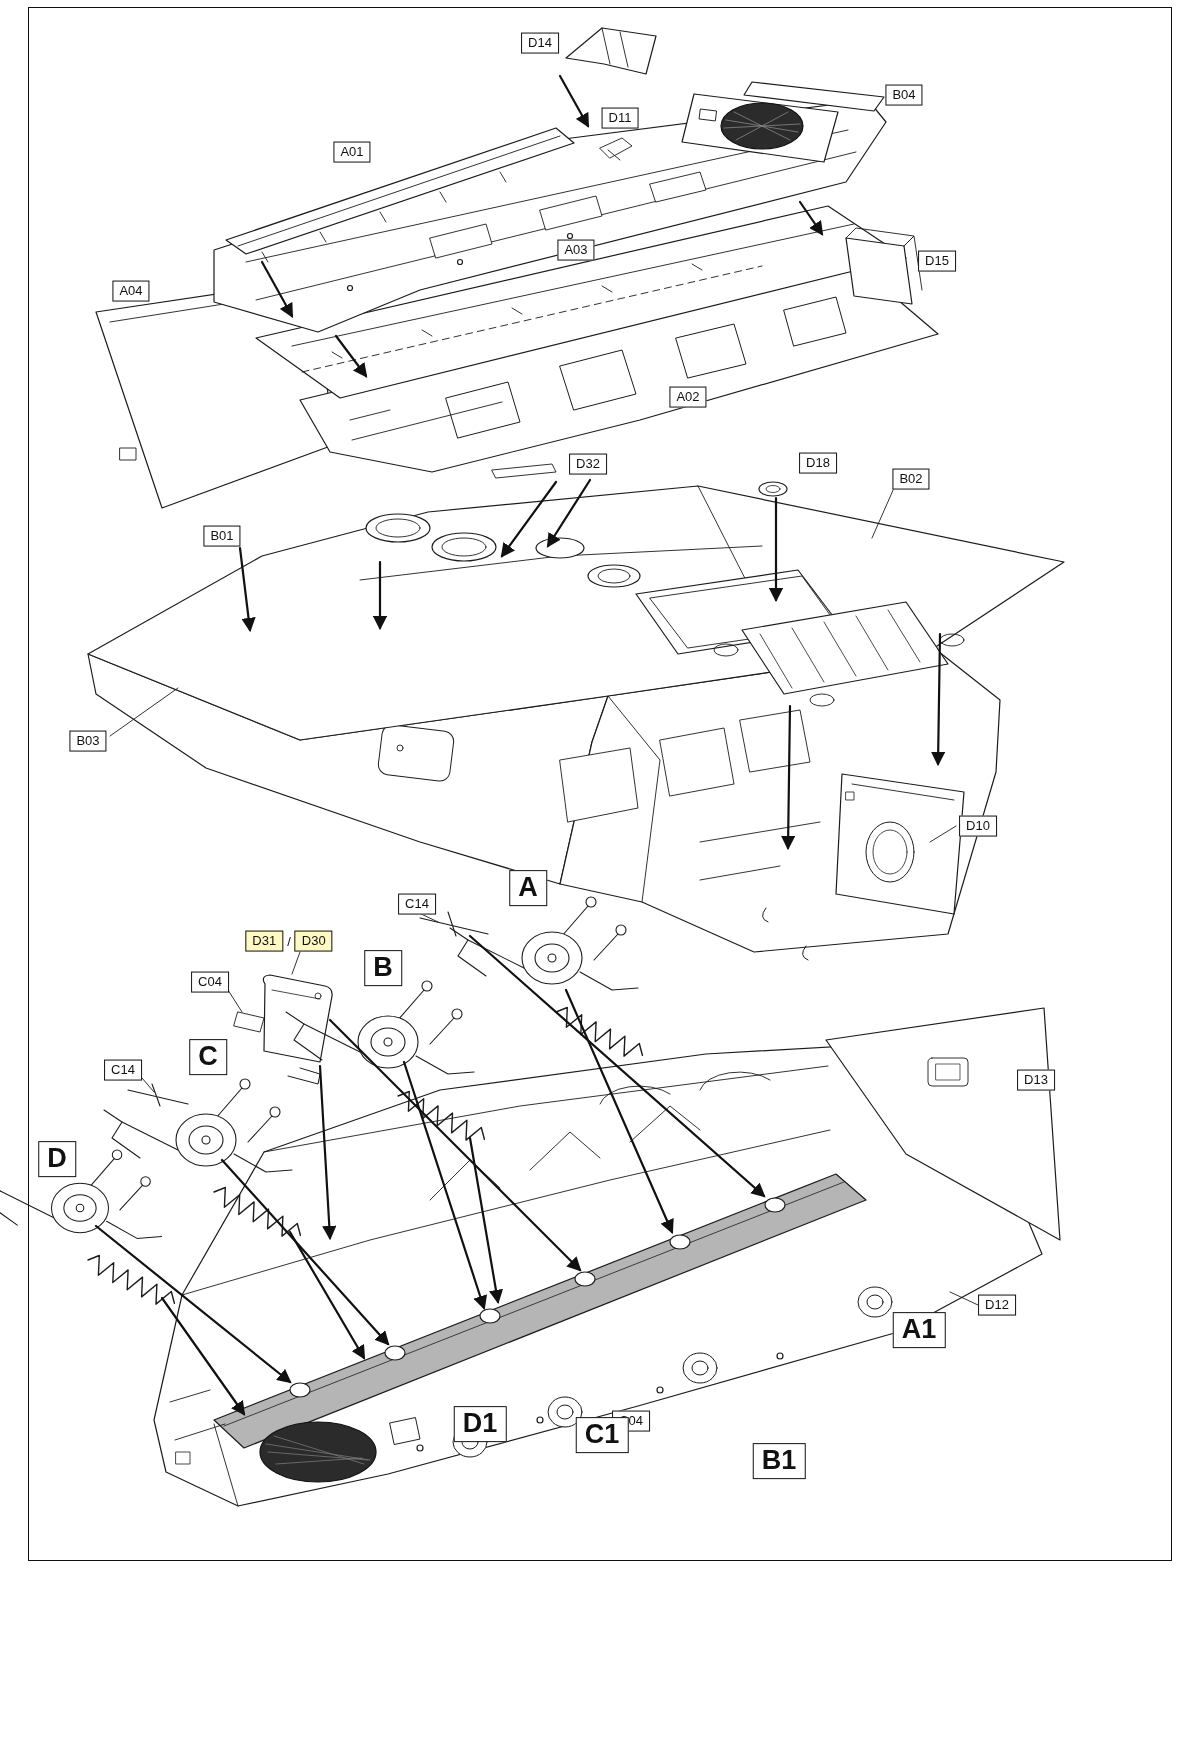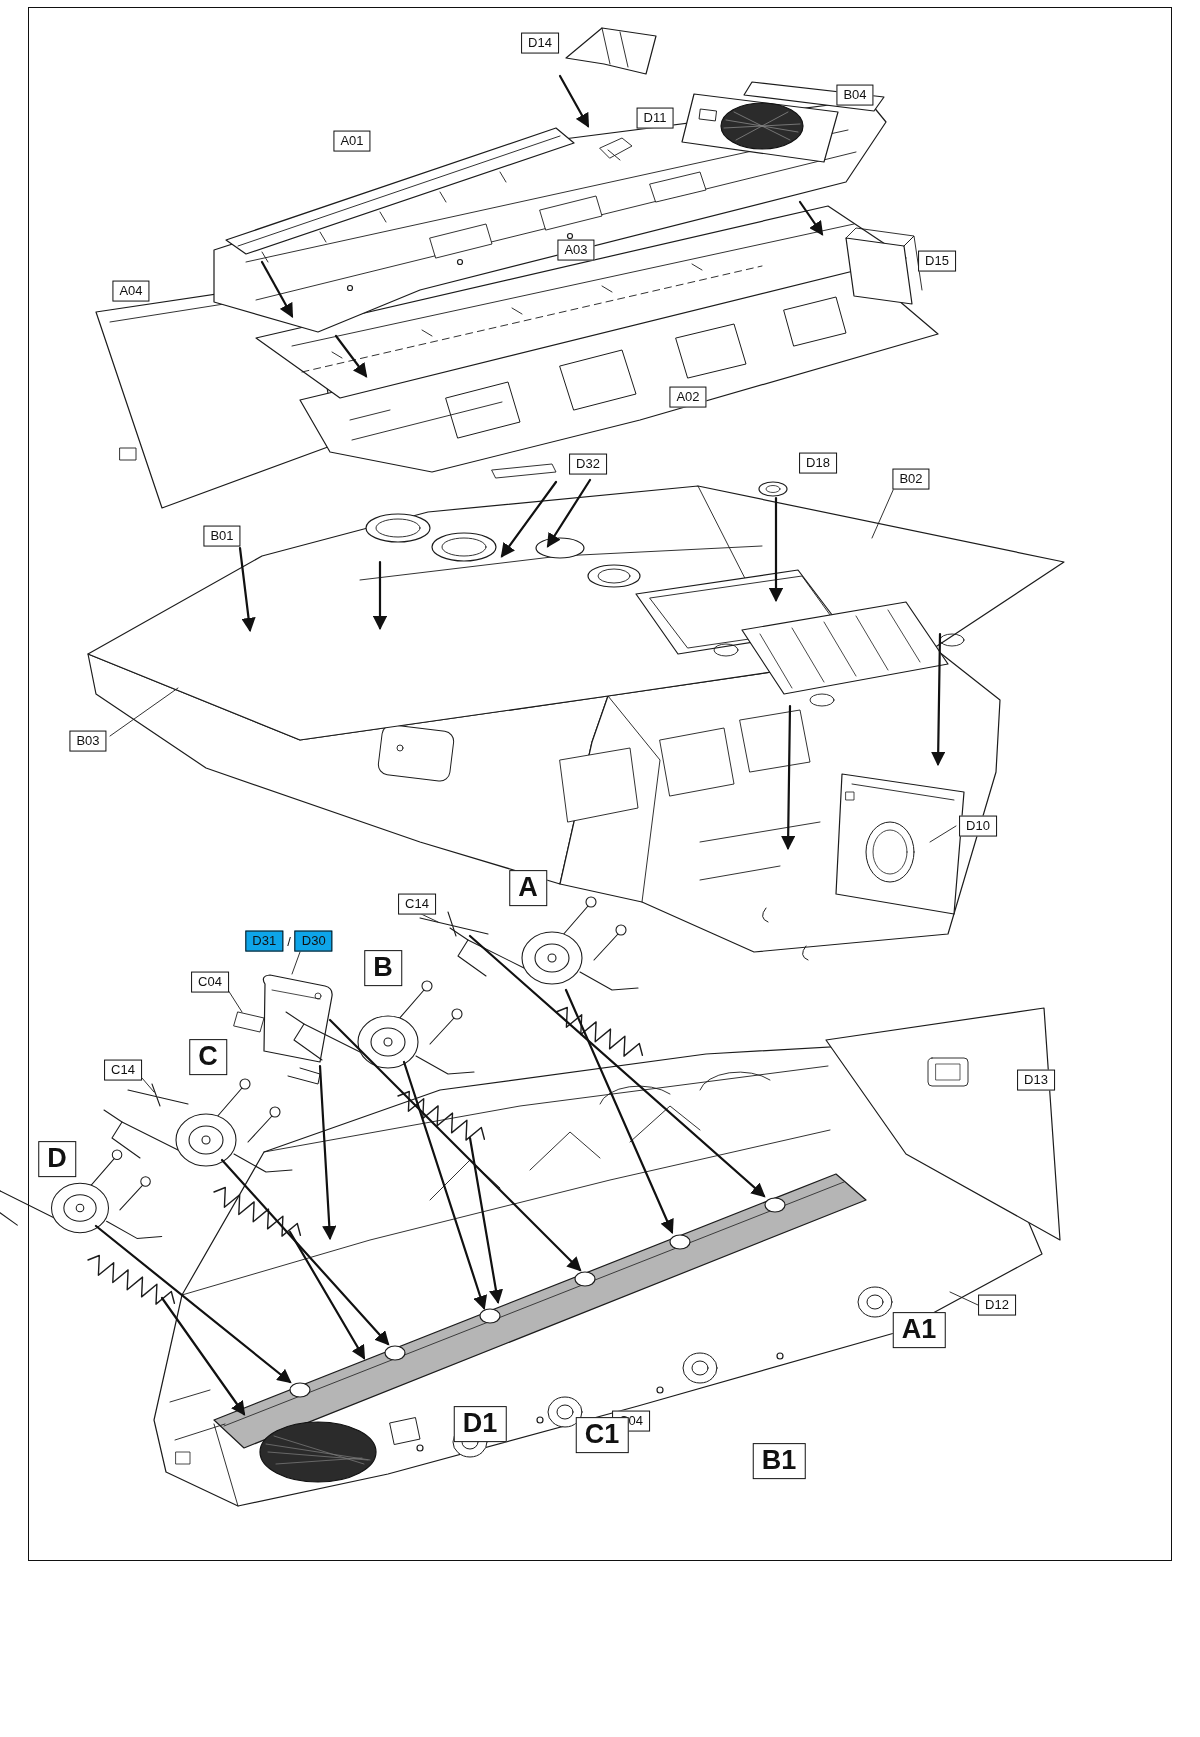--- a/index.html
+++ b/index.html
@@ -19,21 +19,21 @@
   }
   .slabel{
     position:absolute;transform:translate(-50%,-50%);
     background:#fff;border:1.8px solid #111;padding:0 8px;
     font-size:27px;font-weight:700;line-height:1.25;white-space:nowrap;z-index:3;
   }
   .combo{
     position:absolute;transform:translate(-50%,-50%);
     display:flex;align-items:center;gap:4px;font-size:13px;z-index:3;
   }
-  .combo .box{background:#0ea5e9;border:1.3px solid #111;padding:1px 6px;line-height:1.3;}
+  .combo .box{background:#fef9c3;border:1.3px solid #111;padding:1px 6px;line-height:1.3;}
 </style>
 </head>
 <body>
 
 <div class="page">
   <div class="frame"></div>
 
   <svg class="art" viewBox="0 0 1200 1737">
     <defs>
       <marker id="ah" viewBox="0 0 10 10" refX="8.5" refY="5" markerWidth="6.5" markerHeight="6.5" orient="auto">
@@ -265,23 +265,23 @@
           <path d="M290 1232 L364 1358" marker-end="url(#ah)"></path>
           <path d="M96 1226 L290 1382" marker-end="url(#ah)"></path>
           <path d="M162 1298 L244 1414" marker-end="url(#ah)"></path>
           <path d="M320 1066 L330 1238" marker-end="url(#ah)"></path>
         </g>
       </g>
     </g>
   </svg>
 
   <div class="plabel" style="left:540px;top:43px">D14</div>
-  <div class="plabel" style="left:855px;top:95px">B04</div>
-  <div class="plabel" style="left:655px;top:118px">D11</div>
-  <div class="plabel" style="left:352px;top:141px">A01</div>
+  <div class="plabel" style="left:904px;top:95px">B04</div>
+  <div class="plabel" style="left:620px;top:118px">D11</div>
+  <div class="plabel" style="left:352px;top:152px">A01</div>
   <div class="plabel" style="left:576px;top:250px">A03</div>
   <div class="plabel" style="left:937px;top:261px">D15</div>
   <div class="plabel" style="left:131px;top:291px">A04</div>
   <div class="plabel" style="left:688px;top:397px">A02</div>
 
   <div class="plabel" style="left:588px;top:464px">D32</div>
   <div class="plabel" style="left:818px;top:463px">D18</div>
   <div class="plabel" style="left:911px;top:479px">B02</div>
   <div class="plabel" style="left:222px;top:536px">B01</div>
   <div class="plabel" style="left:88px;top:741px">B03</div>

